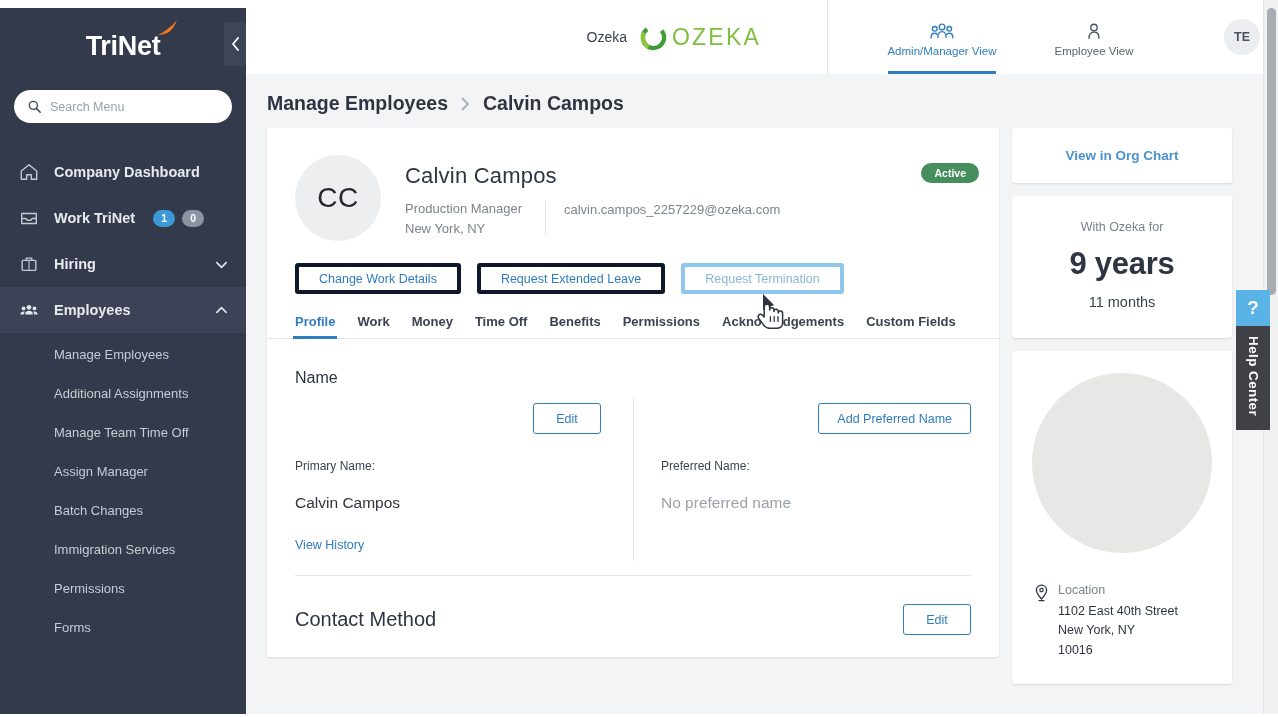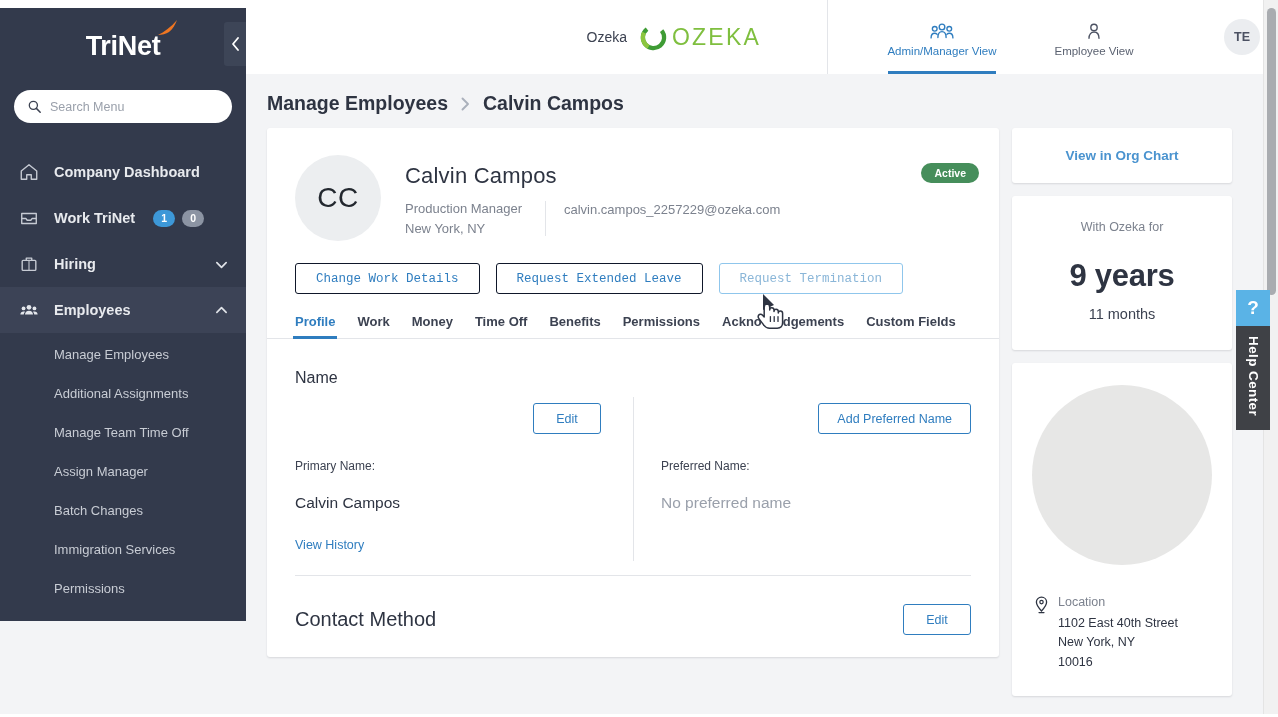--- a/index.html
+++ b/index.html
@@ -6,21 +6,21 @@
   html, body {
     width: 1278px; height: 717px;
     font-family: "Liberation Sans", sans-serif;
     background: #ffffff;
     overflow: hidden;
   }
   .app { position: relative; width: 1278px; height: 717px; display: flex; background:#f3f4f6; }
 
   
   .sidebar {
-    width: 246px; height: 621px; background: #333a4c; position: relative;
+    width: 246px; height: 717px; background: #333a4c; position: relative;
     flex: 0 0 246px; overflow: hidden;
   }
   .sb-logo-row { height: 92px; display:flex; align-items:center; justify-content:center; position:relative; }
   .trinet-logo { position:relative; color:#ffffff; font-size:27px; font-weight:bold; letter-spacing:-0.3px; }
   .trinet-logo .swoosh { position:absolute; top:-12px; right:-19px; width:22px; height:18px; }
   .collapse-btn {
     position:absolute; right:0px; top:22px; width:22px; height:44px;
     background:#3d4557; border-radius:3px 0 0 3px; display:flex; align-items:center; justify-content:center;
     cursor:pointer;
   }
@@ -118,23 +118,23 @@
   .pc-meta-left div + div { margin-top: 5px; }
   .pc-meta-div { width:1px; background:#e3e5e9; margin: 0 18px 0 16px; }
   .pc-email { padding-top:1px; }
   .status-pill {
     position:absolute; right:20px; top:35px; background:#468e5b; color:#ffffff;
     font-size:10.5px; font-weight:bold; padding: 4px 13px; border-radius:10px;
   }
 
   .pc-actions { display:flex; gap:16px; padding: 22px 28px 0 28px; }
   .btn-outline {
-    height:31px; border:1px solid #0f172a; border-radius:3px; background:#ffffff;
+    height:31px; border:4px solid #0f172a; border-radius:3px; background:#ffffff;
     color:#2f7dbf; font-size:12.5px; padding: 0 20px; cursor:pointer;
-    font-family:Liberation Mono, monospace; display:flex; align-items:center; justify-content:center;
+    font-family:Liberation Sans, sans-serif; display:flex; align-items:center; justify-content:center;
     white-space:nowrap;
   }
   .btn-outline.muted { border-color:#8fc6ec; color:#8ab6d8; }
 
   .tabbar {
     display:flex; gap:0; padding: 20px 0 0 28px; border-bottom:1px solid #e3e5e9; position:relative;
   }
   .tab {
     font-size:13px; color:#3c4251; font-weight:bold; padding: 0 0 9px 0; margin-right:22px;
     cursor:pointer; position:relative; white-space:nowrap;
@@ -167,21 +167,21 @@
   }
   .contact-title { font-size:20px; color:#2e3442; }
 
   
   .rail { width:220px; display:flex; flex-direction:column; gap:13px; }
   .rail-card { background:#ffffff; border-radius:3px; box-shadow: 0 1px 2px rgba(40,45,60,0.14); }
   .org-card { height:55px; display:flex; align-items:center; justify-content:center; cursor:pointer; }
   .org-link { font-size:13.5px; color:#4a93cf; font-weight:bold; }
   .tenure-card { padding: 24px 0 28px 0; text-align:center; }
   .tenure-sub { font-size:12.5px; color:#7c828e; }
-  .tenure-main { font-size:31px; color:#2e3442; font-weight:bold; margin-top: 24px; letter-spacing:-0.3px; }
+  .tenure-main { font-size:31px; color:#2e3442; font-weight:bold; margin-top: 12px; letter-spacing:-0.3px; }
   .tenure-mo { font-size:14.5px; color:#3c4251; margin-top: 12px; }
   .photo-card { padding: 22px 20px 24px 20px; }
   .photo-circle { width:180px; height:180px; border-radius:50%; background:#e7e7e6; margin: 0 auto; }
   .loc-row { display:flex; gap:9px; margin-top: 30px; padding-left:2px; }
   .loc-ico { width:15px; height:18px; flex:0 0 15px; margin-top:1px; }
   .loc-label { font-size:12.5px; color:#7c828e; }
   .loc-addr { font-size:12.5px; color:#2e3442; margin-top: 5px; line-height:1.55; }
 
   
   .help-tab {

